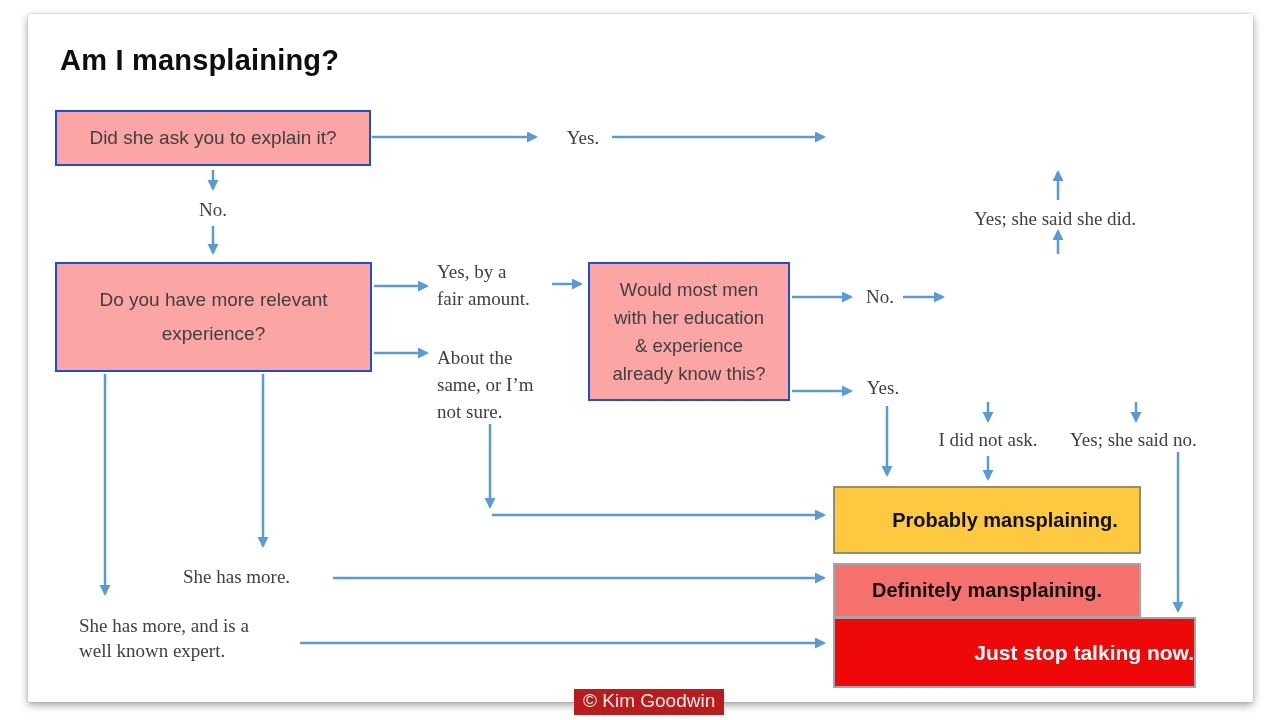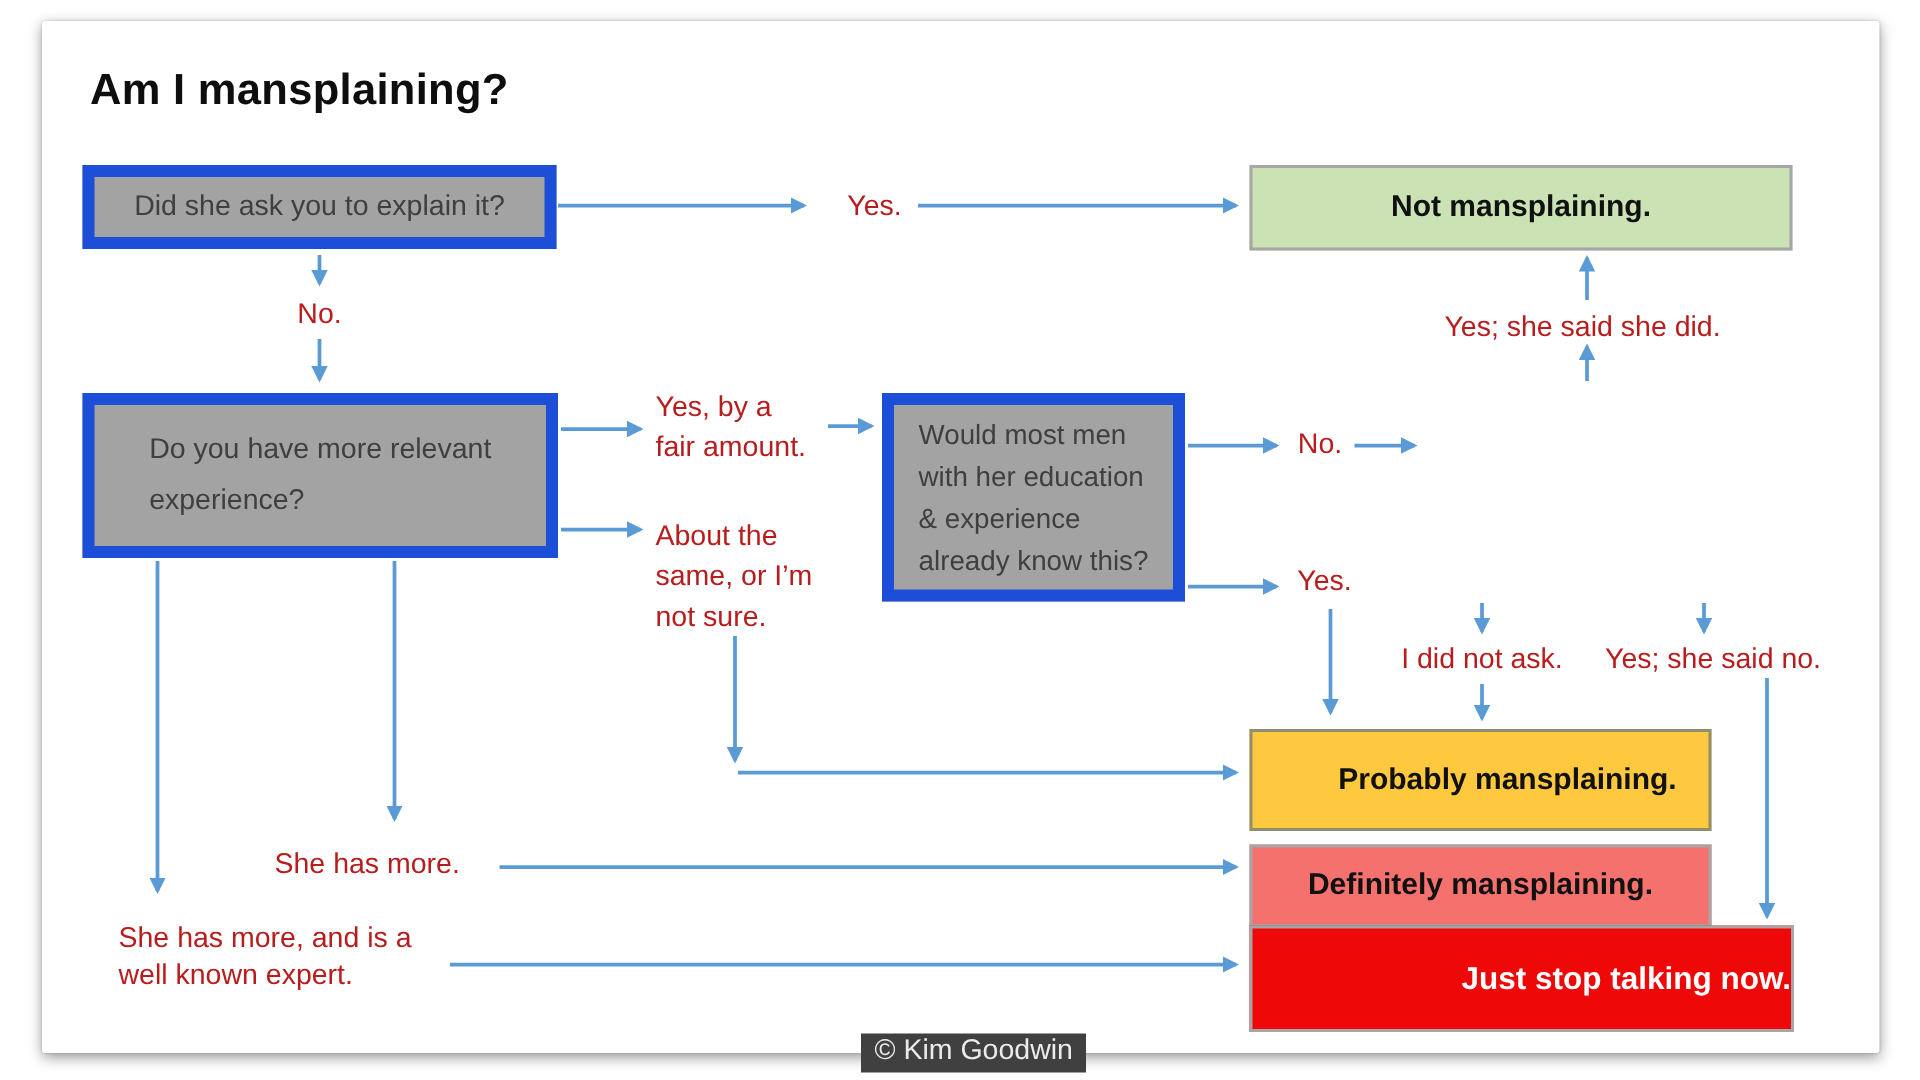--- a/index.html
+++ b/index.html
@@ -17,49 +17,50 @@
     border-radius: 2px;
     box-shadow: 0 3px 9px rgba(0,0,0,0.38), 0 0 2px rgba(0,0,0,0.18);
   }
   .title {
     position: absolute; left: 60px; top: 44px;
     font-size: 29px; font-weight: bold; color: #0e0e0e;
     letter-spacing: 0.2px;
   }
   .qbox {
     position: absolute;
-    background: #a3a3a3;
-    border: 8px solid #1d4ed8;
+    background: #fca5a5;
+    border: 2px solid #1d4ed8;
     display: flex; align-items: center; justify-content: center;
-    text-align: left;
+    text-align: center;
     color: #3f3f3f;
     font-size: 19px;
     white-space: pre-line;
   }
   .result {
     position: absolute;
     border: 2px solid #a6a6a6;
     display: flex; align-items: center; justify-content: center;
     text-align: center;
     font-weight: bold;
     font-size: 20px;
     color: #111111;
   }
   .label {
     position: absolute;
-    color: #b91c1c;
+    color: #404040;
     font-size: 19px;
     line-height: 1.34;
     white-space: pre-line;
+    font-family: Liberation Serif, serif;
   }
   .label.center { text-align: center; }
   svg.connectors { position: absolute; left: 0; top: 0; width: 1280px; height: 720px; pointer-events: none; }
   .badge {
     position: absolute; left: 574px; top: 689px;
-    background: #404040; color: #ebebeb;
+    background: #b91c1c; color: #ebebeb;
     font-size: 19px; padding: 1px 9px 3px 9px;
   }
 </style>
 </head>
 <body>
 
 <div class="stage">
   <div class="card"></div>
 
   <div class="title">Am I mansplaining?</div>
@@ -107,23 +108,20 @@
 &amp; experience
 already know this?</span>
   </div>
 
   <div class="qbox" style="left:55px; top:262px; width:317px; height:110px; line-height:34px;">
     <span>Do you have more relevant
 experience?</span>
   </div>
 
 
-  <div class="result" style="left:833px; top:110px; width:362px; height:57px; background:#cbe2b5;">
-    <span>Not mansplaining.</span>
-  </div>
 
   <div class="result" style="left:833px; top:486px; width:308px; height:68px; background:#fec93e; border-color:#8f8f6f;padding-left:36px;">
     <span>Probably mansplaining.</span>
   </div>
 
   <div class="result" style="left:833px; top:551px; width:308px; height:55px; background:#f4716e;margin-top:12px;">
     <span>Definitely mansplaining.</span>
   </div>
 
   <div class="result" style="left:833px; top:617px; width:363px; height:71px; background:#ee0808; color:#ffffff; font-size:21px;justify-content:flex-end;">

